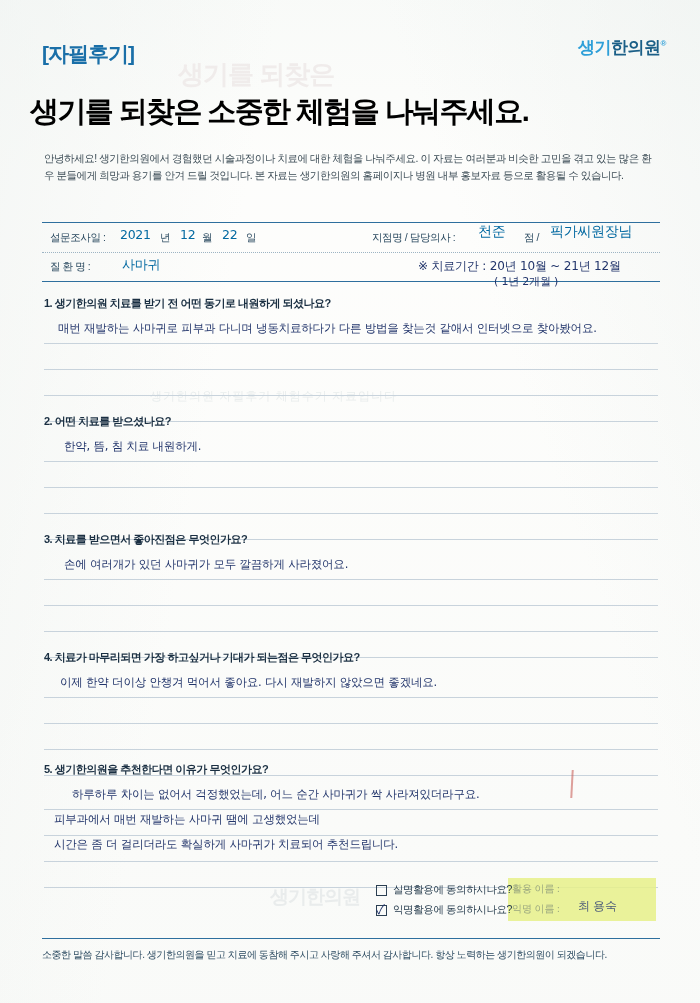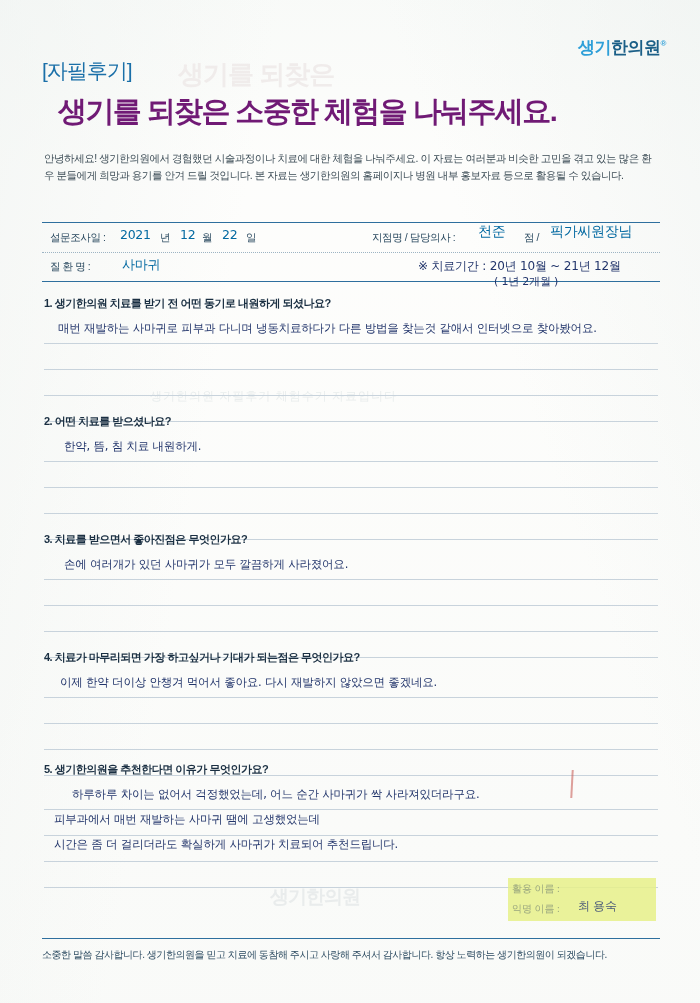--- a/index.html
+++ b/index.html
@@ -46,33 +46,33 @@
   }
   .logo .reg {
     font-size: 8px;
     vertical-align: super;
     color: #2e9fd8;
   }
 
   .tag {
     position: absolute;
     left: 42px;
-    top: 57px;
+    top: 40px;
     font-size: 21px;
-    font-weight: normal;
+    font-weight: bold;
     color: #1a6fa8;
     letter-spacing: -1px;
   }
   .title {
     position: absolute;
-    left: 58px;
+    left: 30px;
     top: 92px;
     font-size: 29px;
     font-weight: bold;
-    color: #701a75;
+    color: #000000;
     letter-spacing: -1.6px;
     white-space: nowrap;
   }
   .intro {
     position: absolute;
     left: 44px;
     top: 150px;
     width: 612px;
     font-size: 10.5px;
     line-height: 1.65;
@@ -335,18 +335,28 @@
       <div class="ans" style="left:10px; top:53px;">시간은 좀 더 걸리더라도 확실하게 사마귀가 치료되어 추천드립니다.</div>
       <div class="ans" style="left:10px; top:28px;">피부과에서 매번 재발하는 사마귀 땜에 고생했었는데</div>
     </div>
   </div>
 
   <div class="red-mark"></div>
 
   <div class="highlight"></div>
   <div class="ghost">생기한의원</div>
 
+  <div class="consent">
+    <div class="row">
+      <span class="box"></span>
+      <span>실명활용에 동의하시나요?</span>
+    </div>
+    <div class="row">
+      <span class="box checked"></span>
+      <span>익명활용에 동의하시나요?</span>
+    </div>
+  </div>
   <div class="consent-hw" style="left:512px; top:882px; color:#9aa77f;">활용 이름 :</div>
   <div class="consent-hw" style="left:512px; top:902px; color:#9aa77f;">익명 이름 :</div>
   <div class="consent-hw" style="left:578px; top:898px; color:#4a5a7a; font-size:12px;">최  용숙</div>
 
   <div class="footer">소중한 말씀 감사합니다. 생기한의원을 믿고 치료에 동참해 주시고 사랑해 주셔서 감사합니다. 항상 노력하는 생기한의원이 되겠습니다.</div>
 </div>
 
 </body></html>

